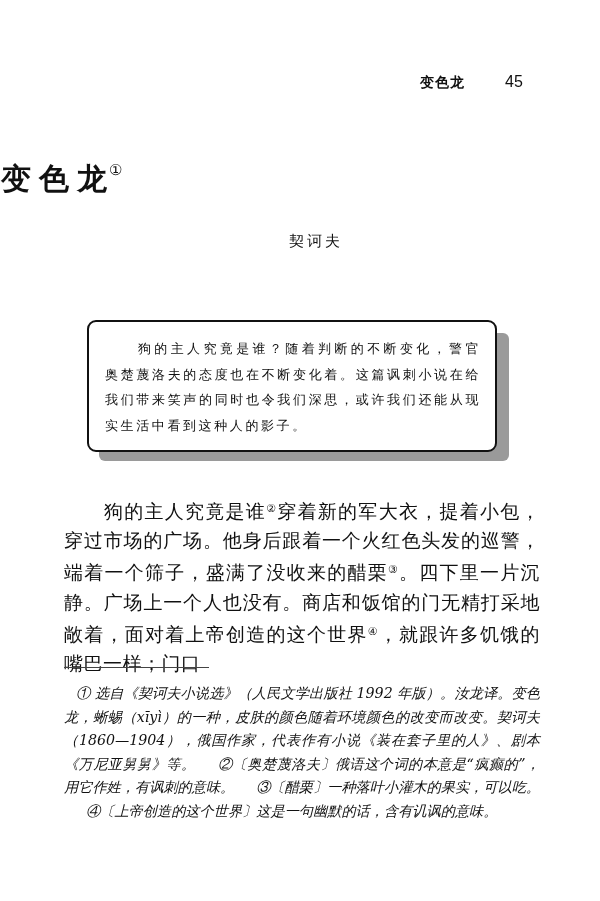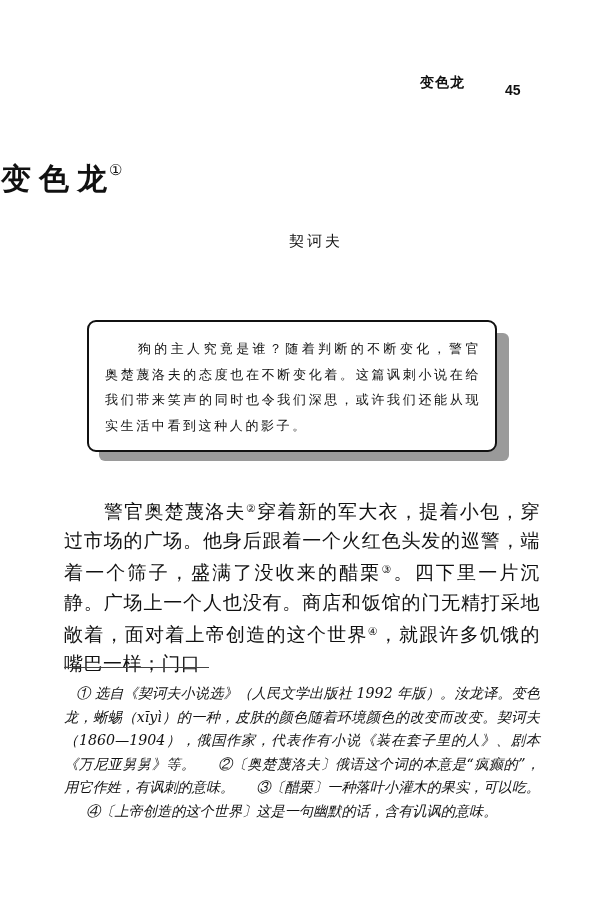--- a/index.html
+++ b/index.html
@@ -27,24 +27,24 @@
     }
     .running-head .rh-title {
       font-family: "DejaVu Sans", sans-serif;
       font-weight: bold;
       font-size: 14px;
       letter-spacing: 1px;
     }
     .running-head .rh-page {
       position: absolute;
       left: 85px;
-      top: 8px;
+      top: 0;
       font-family: "Liberation Sans", sans-serif;
-      font-weight: bold;
-      font-size: 14px;
+      font-weight: normal;
+      font-size: 16px;
     }
     .chapter-title {
       position: absolute;
       top: 150px;
       left: 0;
       width: 600px;
       text-align: left;
       font-size: 30px;
       line-height: 40px;
       font-weight: bold;
@@ -163,17 +163,17 @@
   <span class="num">7</span><span class="name">变色龙</span><sup>①</sup>
 </div>
 
 <div class="author">契诃夫</div>
 
 <div class="intro-shadow"></div>
 <div class="intro-box">
   <div class="intro-text">狗的主人究竟是谁？随着判断的不断变化，警官奥楚蔑洛夫的态度也在不断变化着。这篇讽刺小说在给我们带来笑声的同时也令我们深思，或许我们还能从现实生活中看到这种人的影子。</div>
 </div>
 
-<p class="body-text"><span>警官奥楚蔑洛夫</span><sup>②</sup><span>穿着新的军大衣，提着小包，穿过市场的广场。他身后跟着一个火红色头发的巡警，端着一个筛子，盛满了没收来的醋栗</span><sup>③</sup><span>。四下里一片沉静。广场上一个人也没有。商店和饭馆的门无精打采地敞着，面对着上帝创造的这个世界</span><sup>④</sup><span>，就跟许多饥饿的嘴巴一样；门口</span></p>
+<p class="body-text"><span>狗的主人究竟是谁</span><sup>②</sup><span>穿着新的军大衣，提着小包，穿过市场的广场。他身后跟着一个火红色头发的巡警，端着一个筛子，盛满了没收来的醋栗</span><sup>③</sup><span>。四下里一片沉静。广场上一个人也没有。商店和饭馆的门无精打采地敞着，面对着上帝创造的这个世界</span><sup>④</sup><span>，就跟许多饥饿的嘴巴一样；门口</span></p>
 
 <div class="footnote-rule"></div>
 
 <p class="footnotes"><span>①</span> <span>选自《契诃夫小说选》（人民文学出版社 1992 年版）。汝龙译。变色龙，蜥蜴（xīyì）的一种，皮肤的颜色随着环境颜色的改变而改变。契诃夫（1860—1904），俄国作家，代表作有小说《装在套子里的人》、剧本《万尼亚舅舅》等。</span><span class="gap"></span><span>②</span><span>〔奥楚蔑洛夫〕俄语这个词的本意是“疯癫的”，用它作姓，有讽刺的意味。</span><span class="gap"></span><span>③</span><span>〔醋栗〕一种落叶小灌木的果实，可以吃。</span><span class="gap"></span><span>④</span><span>〔上帝创造的这个世界〕这是一句幽默的话，含有讥讽的意味。</span></p>
 
 </body></html>

